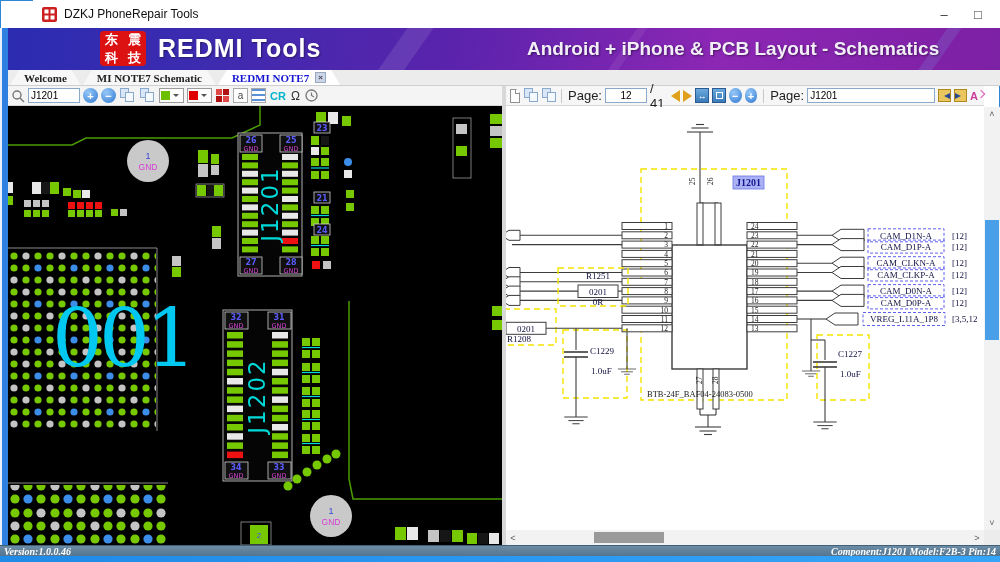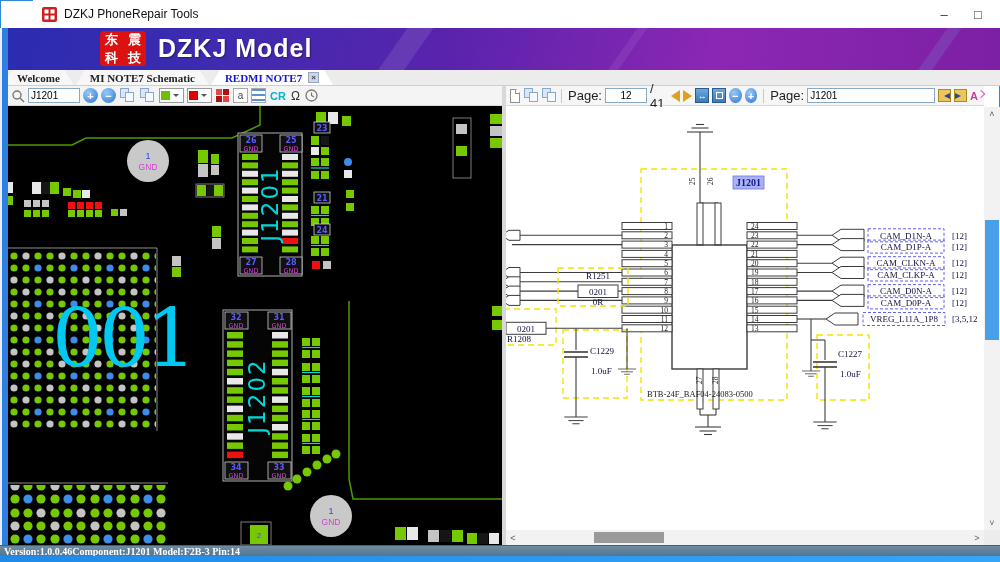--- a/index.html
+++ b/index.html
@@ -27,21 +27,21 @@
   .logo-box { position:absolute; left:100px; top:3px; width:46px; height:35px; background:#dc1212;
               border-radius:4px; display:grid; grid-template-columns:1fr 1fr; align-items:center;
               justify-items:center; color:#fff; font-weight:bold; font-size:13px; line-height:15px; }
   .logo-text { position:absolute; left:158px; top:6px; color:#fff; font-size:25px; font-weight:800;
                letter-spacing:1px; text-shadow:1px 1px 2px rgba(0,0,0,.4); }
   .tagline { position:absolute; left:527px; top:10px; color:#f2eef8; font-size:19px; font-weight:600;
              text-shadow:1px 1px 2px rgba(0,0,0,.45); }
 
   
   .tabbar { position:absolute; left:0; top:70px; width:1000px; height:16px; background:#ececec;
-            border-bottom:1px solid #cfcfcf; display:flex; align-items:flex-end; padding-left:3px; }
+            border-bottom:1px solid #cfcfcf; display:flex; align-items:flex-end; padding-left:10px; }
   .tab { height:15px; display:flex; align-items:center; padding:0 14px; margin-right:2px;
          font-family:"Liberation Serif", serif; font-size:11px; font-weight:bold; color:#222;
          background:#f7f7f7; clip-path:polygon(9px 0, calc(100% - 9px) 0, 100% 100%, 0 100%);
          filter:drop-shadow(0 0 1px #aaa); white-space:nowrap; }
   .tab.active { background:#ffffff; color:#1616d2; }
   .tab .x { margin-left:6px; width:11px; height:11px; background:#ccd6e6; border:1px solid #98a8c0;
             font-size:8px; color:#445; display:flex; align-items:center; justify-content:center;
             font-family:"Liberation Sans", sans-serif;}
 
   
@@ -112,21 +112,21 @@
   .hscroll .arr { position:absolute; top:0; width:14px; height:15px; color:#606060; font-size:9px;
                   display:flex; align-items:center; justify-content:center; }
   .hscroll .a-l { left:0; } .hscroll .a-r { right:0; }
   .hthumb { position:absolute; left:88px; top:2px; width:70px; height:11px; background:#9a9a9a; }
   .corner { position:absolute; left:984px; top:530px; width:16px; height:15px; background:#ececec; }
 
   
   .statusbar { position:absolute; left:0; top:545px; width:1000px; height:11px;
                background:linear-gradient(#6d8ca6,#54758f); border-top:1px solid #3f6078;
                color:#fff; font-family:"Liberation Serif", serif; font-weight:bold; font-size:10px;
-               display:flex; align-items:center; padding:0 4px; }
+               display:flex; align-items:center; justify-content:space-between; padding:0 4px;font-style:italic; }
   .taskbar { position:absolute; left:0; top:556px; width:1000px; height:6px;
              background:linear-gradient(90deg,#1f8ae8,#35a5f8); }
 
   
   .g{fill:#76c800}.w{fill:#e8e8e8}.k{fill:#161616}.r{fill:#ee1111}.c{fill:#c4c4c4}.b{fill:#3b8de8}
   .outl{fill:none;stroke:#9a9a9a;stroke-width:0.8}
   .conn{fill:#050505;stroke:#b0b0b0;stroke-width:1}
   .cbox{fill:#101010;stroke:#cfcfcf;stroke-width:0.8}
   .num{font:bold 8px "DejaVu Sans",sans-serif;fill:#5a5af8;text-anchor:middle}
   .gnd{font:6.5px "DejaVu Sans",sans-serif;fill:#d844d8;text-anchor:middle}
@@ -165,21 +165,22 @@
   <div class="banner">
     <div class="streak s1"></div>
     <div class="streak s2"></div>
     <div class="streak s3"></div>
     <div class="logo-box">
       <span>东</span>
         <span>震</span>
         <span>科</span>
         <span>技</span>
     </div>
-    <div class="logo-text">DZKJ Model</div>
+    <div class="logo-text">REDMI Tools</div>
+    <div class="tagline">Android + iPhone &amp; PCB Layout - Schematics</div>
   </div>
 
   <div class="tabbar">
     <div class="tab">
         <span>Welcome</span>
       </div>
     <div class="tab">
         <span>MI NOTE7 Schematic</span>
       </div>
     <div class="tab active">

